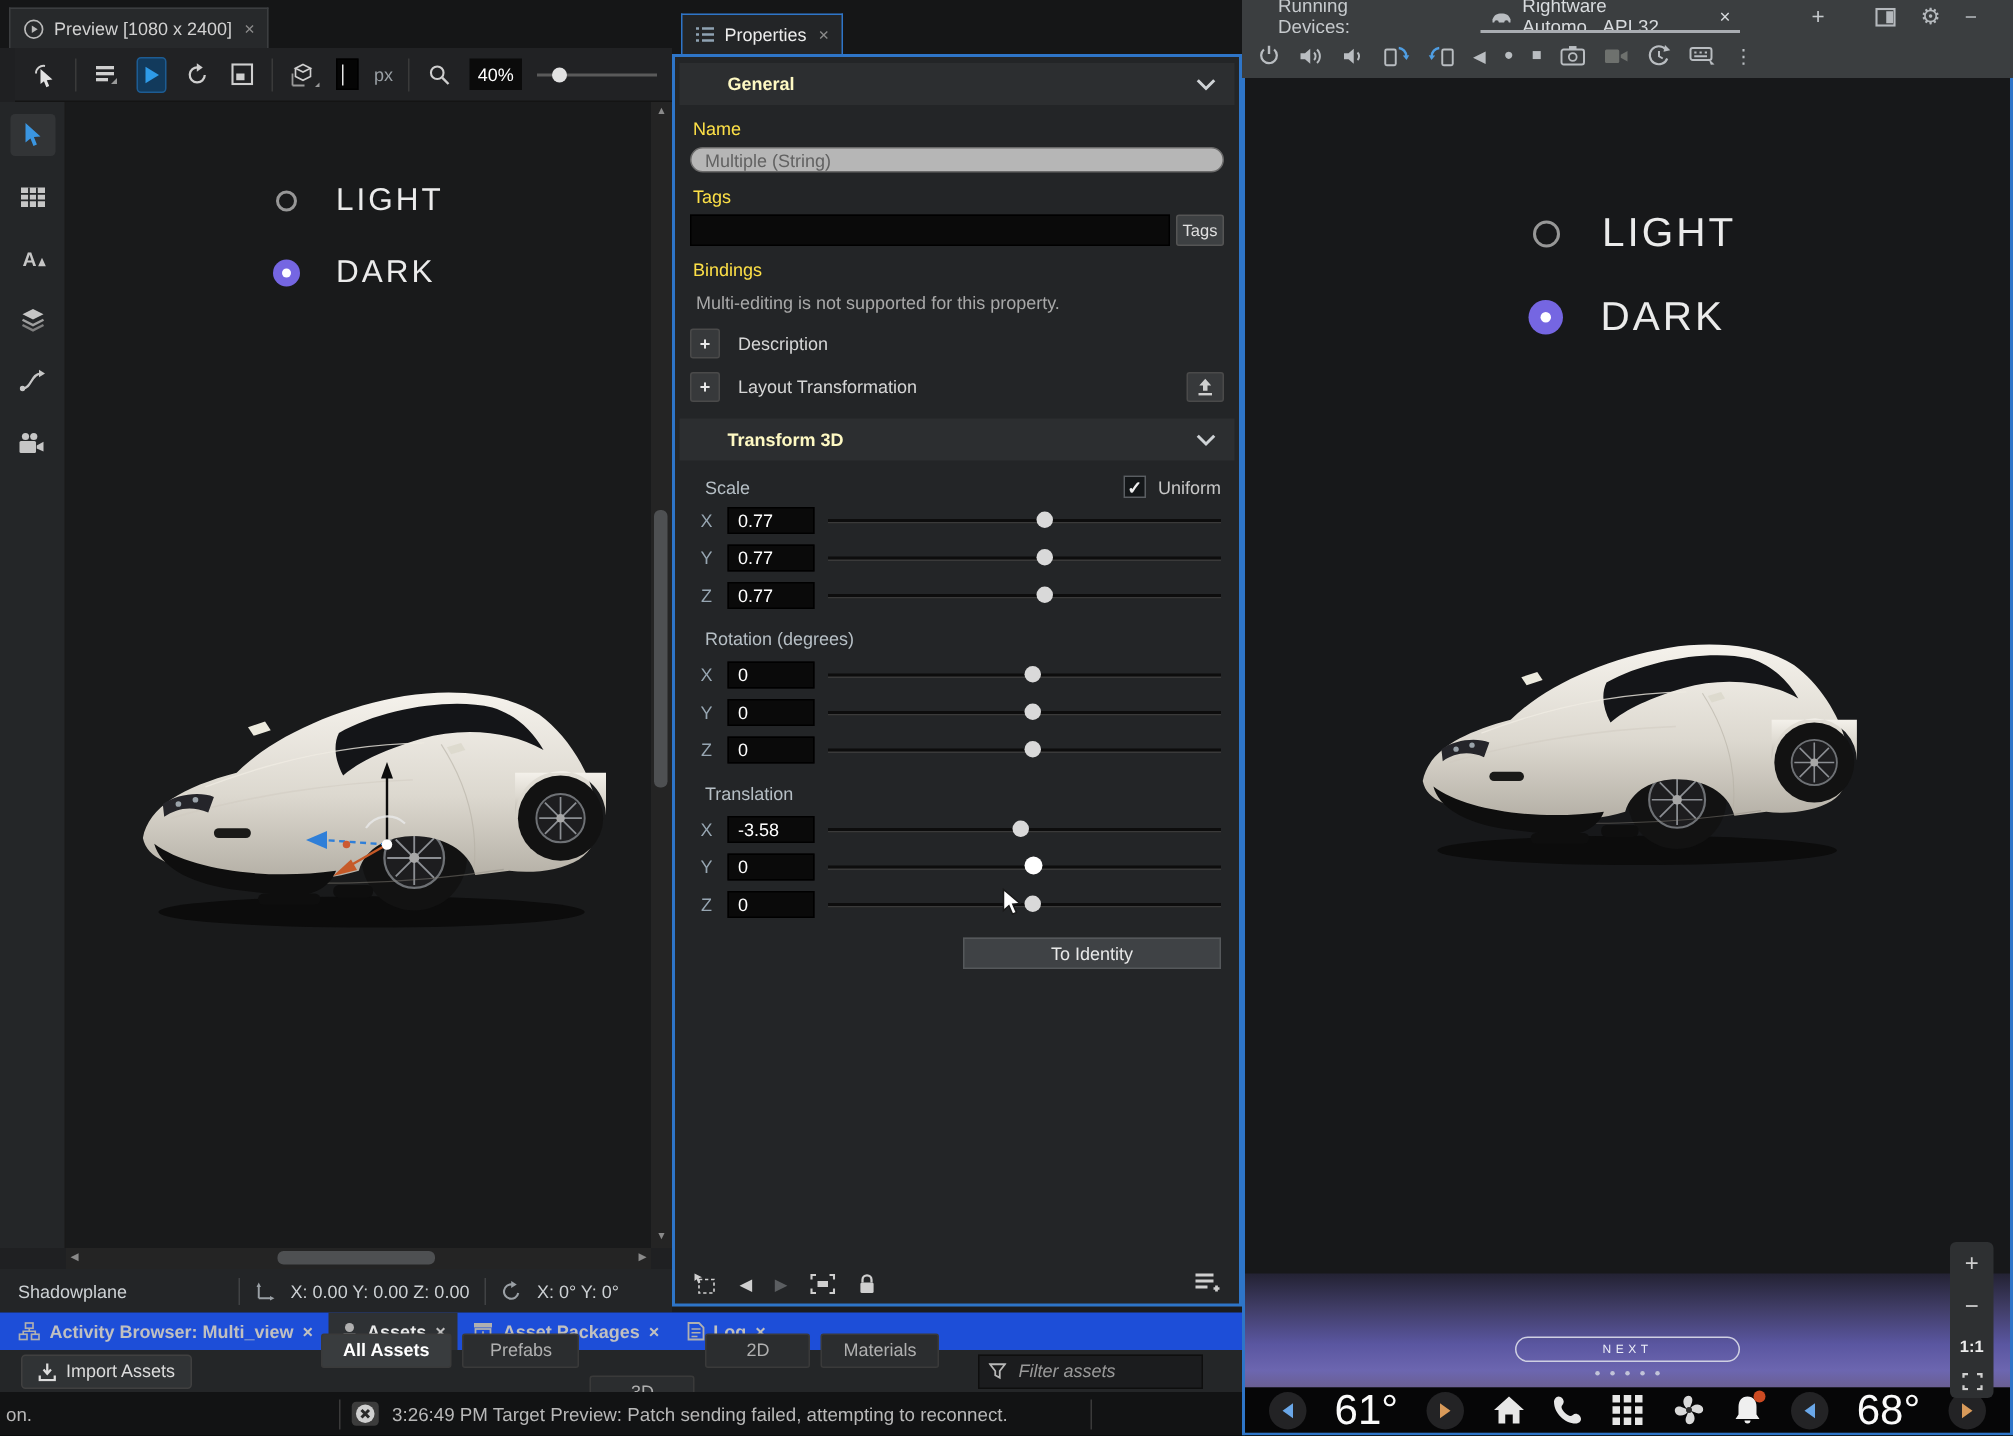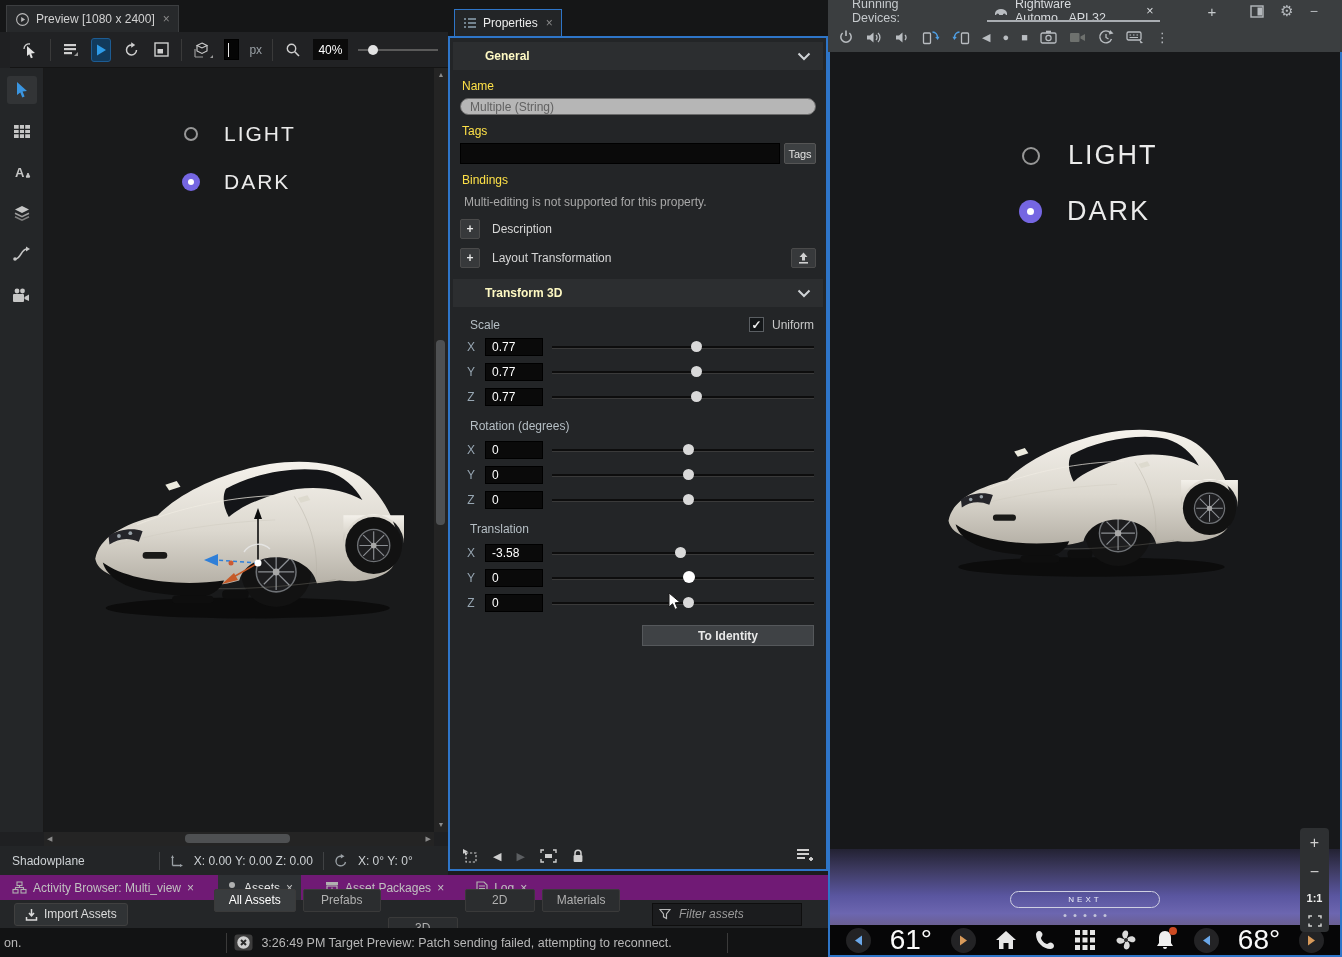--- a/index.html
+++ b/index.html
@@ -79,21 +79,21 @@
               padding:0 6px;font-family:"Liberation Sans",sans-serif;font-size:12px;}
   .slider{position:relative;flex:1;height:14px;}
   .slider .tr{position:absolute;left:0;right:0;top:6px;height:3px;background:#0d0d0d;border-bottom:1px solid #3a3a3a;}
   .slider .th{position:absolute;top:1px;width:11px;height:11px;border-radius:50%;background:#d9d9d9;}
   .slider .th.active{background:#fff;width:12px;height:12px;top:0;}
   .scale-head{display:flex;align-items:center;margin:10px 12px 0 20px;color:#b6bfc5;}
   .chk{width:15px;height:15px;background:#141719;border:1px solid #5a5e62;color:#f0f0f0;
        display:flex;align-items:center;justify-content:center;font-size:12px;font-weight:bold;margin-left:auto;margin-right:8px;}
   .identity-row{display:flex;justify-content:flex-end;margin:12px 12px 0 0;}
   .identity-btn{width:172px;height:21px;background:#3f4245;border:1px solid #55585b;color:#e8e8e8;
-                font-weight:bold;display:flex;align-items:center;justify-content:center;}
+                font-weight:normal;display:flex;align-items:center;justify-content:center;}
   .props-fill{flex:1;}
   .props-foot{height:26px;display:flex;align-items:center;gap:15px;padding:0 12px;}
   .ft{color:#cfcfcf;font-size:11px;}
   .ft.dim{color:#5b5e61;}
 
   
   .devices{left:828px;top:0;width:514px;height:957px;background:#1a1b1d;}
   .dev-head{position:absolute;left:0;top:0;right:0;height:22px;background:#3b3e40;
             display:flex;align-items:center;padding:0 24px;color:#c6cacd;font-size:12.5px;gap:34px;}
   .dev-tab{position:relative;display:flex;align-items:center;gap:6px;margin-left:16px;padding:0 6px;height:22px;color:#d8dbde;}
@@ -115,30 +115,30 @@
   .navbar{position:absolute;left:0;right:0;bottom:0;height:30px;background:#060607;
           display:flex;align-items:center;justify-content:space-between;padding:0 16px;}
   .chev-c{width:25px;height:25px;border-radius:50%;background:#232325;display:flex;align-items:center;justify-content:center;}
   .temp{color:#fafafa;font-size:28px;}
   .zoomctl{position:absolute;right:11px;top:776px;width:29px;height:104px;background:#2e3032;border-radius:4px;
            display:flex;flex-direction:column;align-items:center;justify-content:space-around;color:#cfcfcf;}
   .zoomctl .z1{font-size:16px;} .zoomctl .z2{font-size:11px;font-weight:bold;color:#ececec;}
 
   
   .bottom{left:0;top:875px;width:828px;height:53px;background:#1c1d1f;}
-  .btabs{display:flex;align-items:center;height:25px;background:#701a75;padding-left:4px;gap:16px;}
+  .btabs{display:flex;align-items:center;height:25px;background:#1d4ed8;padding-left:4px;gap:2px;font-weight:bold;}
   .btab{display:flex;align-items:center;gap:6px;height:25px;padding:0 8px;color:#c0c0c0;}
   .btab.sel{background:#2e3134;}
   .subbar{display:flex;align-items:center;height:28px;background:#242628;padding:0 14px;gap:8px;}
   .imp-btn{display:flex;align-items:center;gap:6px;height:23px;padding:0 10px;background:#303335;
            border:1px solid #404040;border-radius:3px;color:#dcdcdc;}
   .atabs{display:flex;gap:7px;margin-left:78px;}
   .atab{height:23px;padding:0 14px;background:#2b2d2f;border:1px solid #3a3a3a;border-radius:2px;
         color:#b0b0b0;display:flex;align-items:center;}
-  .atab.sel{background:#393c3e;color:#fff;font-weight:normal;}
+  .atab.sel{background:#393c3e;color:#fff;font-weight:bold;}
   .filter{display:flex;align-items:center;gap:6px;margin-left:auto;margin-right:12px;width:150px;height:23px;
           background:#1b1c1e;border:1px solid #0e0e0e;padding:0 6px;}
   .filter input{flex:1;background:transparent;border:none;outline:none;color:#bbb;
                 font-style:italic;font-family:"Liberation Sans",sans-serif;font-size:12px;min-width:0;}
   .filter input::placeholder{color:#9a9a9a;}
   .statusbar{left:0;top:928px;width:828px;height:29px;background:#121314;display:flex;align-items:center;
              padding:0 4px;color:#b8b8b8;font-size:12.5px;}
   .sb-div{width:1px;height:20px;background:#3a3a3a;margin:0 7px;}
 
   .cursor{left:668px;top:592px;z-index:60;}

